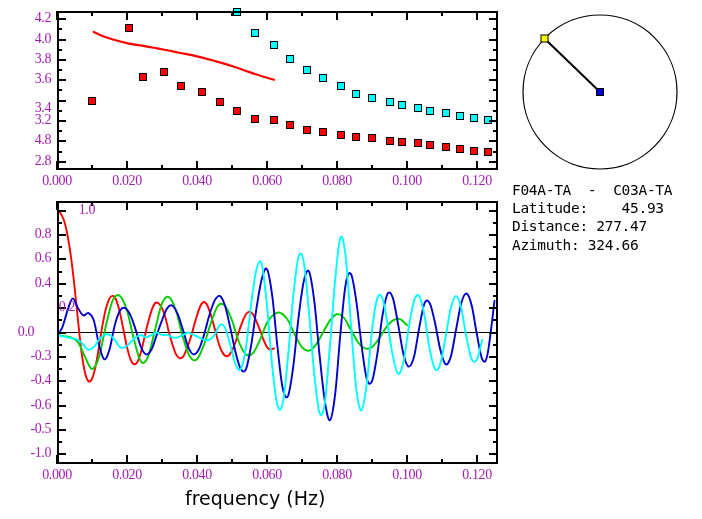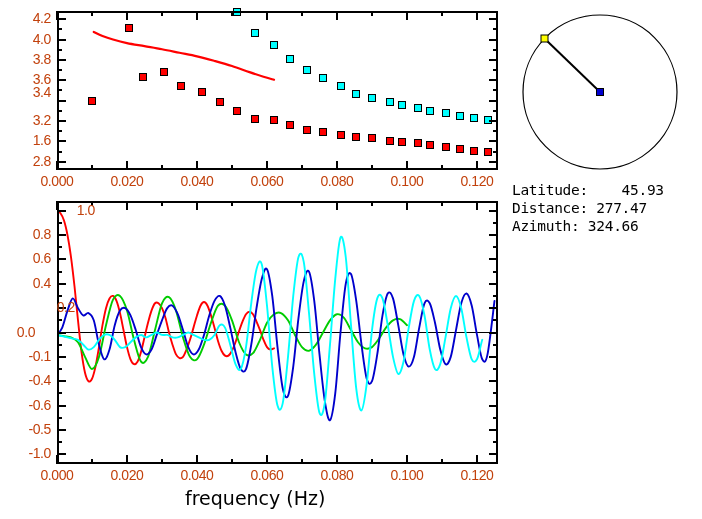--- a/index.html
+++ b/index.html
@@ -8,22 +8,22 @@
        font-family:"DejaVu Sans","Liberation Sans",sans-serif;}
 
   .root{position:absolute;left:0;top:0;width:702px;height:519px;background:#fff;}
 
   
   .frame{position:absolute;box-sizing:border-box;border:2px solid #000;background:transparent;}
 
   .tick{position:absolute;background:#000;}
 
   .ticklabel{
-    position:absolute;color:#c2410c;font-size:14px;letter-spacing:-0.4px;
-    font-family:Liberation Sans, sans-serif;white-space:nowrap;
+    position:absolute;color:#a21caf;font-size:14px;letter-spacing:-0.4px;
+    font-family:Liberation Serif, serif;white-space:nowrap;
   }
   .ylab{text-align:right;}
   .xlab{text-align:center;}
 
   .axistitle{
     position:absolute;color:#000;font-size:19px;white-space:nowrap;
     font-family:"DejaVu Sans","Liberation Sans",sans-serif;
   }
 
   
@@ -130,27 +130,27 @@
       <div class="tick" style="left: 301px; top: 11px; width: 2px; height: 5px;"></div>
       <div class="tick" style="left: 371px; top: 165px; width: 2px; height: 5px;"></div>
       <div class="tick" style="left: 371px; top: 11px; width: 2px; height: 5px;"></div>
       <div class="tick" style="left: 441px; top: 165px; width: 2px; height: 5px;"></div>
       <div class="tick" style="left: 441px; top: 11px; width: 2px; height: 5px;"></div>
       <div class="tick" style="left: 57px; top: 161px; width: 9px; height: 2px;"></div>
       <div class="tick" style="left: 489px; top: 161px; width: 9px; height: 2px;"></div>
       <div class="ticklabel ylab" style="left: 1px; top: 153px; width: 50px;">2.8</div>
       <div class="tick" style="left: 57px; top: 140px; width: 9px; height: 2px;"></div>
       <div class="tick" style="left: 489px; top: 140px; width: 9px; height: 2px;"></div>
-      <div class="ticklabel ylab" style="left: 1px; top: 132px; width: 50px;">1.6</div>
+      <div class="ticklabel ylab" style="left: 1px; top: 132px; width: 50px;">4.8</div>
       <div class="tick" style="left: 57px; top: 120px; width: 9px; height: 2px;"></div>
       <div class="tick" style="left: 489px; top: 120px; width: 9px; height: 2px;"></div>
       <div class="ticklabel ylab" style="left: 1px; top: 112px; width: 50px;">3.2</div>
       <div class="tick" style="left: 57px; top: 100px; width: 9px; height: 2px;"></div>
       <div class="tick" style="left: 489px; top: 100px; width: 9px; height: 2px;"></div>
-      <div class="ticklabel ylab" style="left: 1px; top: 84px; width: 50px;">3.4</div>
+      <div class="ticklabel ylab" style="left: 1px; top: 100px; width: 50px;">3.4</div>
       <div class="tick" style="left: 57px; top: 79px; width: 9px; height: 2px;"></div>
       <div class="tick" style="left: 489px; top: 79px; width: 9px; height: 2px;"></div>
       <div class="ticklabel ylab" style="left: 1px; top: 71px; width: 50px;">3.6</div>
       <div class="tick" style="left: 57px; top: 59px; width: 9px; height: 2px;"></div>
       <div class="tick" style="left: 489px; top: 59px; width: 9px; height: 2px;"></div>
       <div class="ticklabel ylab" style="left: 1px; top: 51px; width: 50px;">3.8</div>
       <div class="tick" style="left: 57px; top: 39px; width: 9px; height: 2px;"></div>
       <div class="tick" style="left: 489px; top: 39px; width: 9px; height: 2px;"></div>
       <div class="ticklabel ylab" style="left: 1px; top: 31px; width: 50px;">4.0</div>
       <div class="tick" style="left: 57px; top: 18px; width: 9px; height: 2px;"></div>
@@ -228,21 +228,21 @@
       <div class="tick" style="left: 489px; top: 429px; width: 9px; height: 2px;"></div>
       <div class="ticklabel ylab" style="left: 1px; top: 421px; width: 50px;">-0.5</div>
       <div class="tick" style="left: 57px; top: 405px; width: 9px; height: 2px;"></div>
       <div class="tick" style="left: 489px; top: 405px; width: 9px; height: 2px;"></div>
       <div class="ticklabel ylab" style="left: 1px; top: 397px; width: 50px;">-0.6</div>
       <div class="tick" style="left: 57px; top: 380px; width: 9px; height: 2px;"></div>
       <div class="tick" style="left: 489px; top: 380px; width: 9px; height: 2px;"></div>
       <div class="ticklabel ylab" style="left: 1px; top: 372px; width: 50px;">-0.4</div>
       <div class="tick" style="left: 57px; top: 356px; width: 9px; height: 2px;"></div>
       <div class="tick" style="left: 489px; top: 356px; width: 9px; height: 2px;"></div>
-      <div class="ticklabel ylab" style="left: 1px; top: 348px; width: 50px;">-0.1</div>
+      <div class="ticklabel ylab" style="left: 1px; top: 348px; width: 50px;">-0.3</div>
       <div class="tick" style="left: 57px; top: 332px; width: 9px; height: 2px;"></div>
       <div class="tick" style="left: 489px; top: 332px; width: 9px; height: 2px;"></div>
       <div class="ticklabel ylab" style="left: 1px; top: 324px; width: 50px; text-align: center;">0.0</div>
       <div class="tick" style="left: 57px; top: 307px; width: 9px; height: 2px;"></div>
       <div class="tick" style="left: 489px; top: 307px; width: 9px; height: 2px;"></div>
       <div class="ticklabel ylab" style="left: 1px; top: 299px; width: 50px; margin-left: 24px;">0.2</div>
       <div class="tick" style="left: 57px; top: 283px; width: 9px; height: 2px;"></div>
       <div class="tick" style="left: 489px; top: 283px; width: 9px; height: 2px;"></div>
       <div class="ticklabel ylab" style="left: 1px; top: 275px; width: 50px;">0.4</div>
       <div class="tick" style="left: 57px; top: 258px; width: 9px; height: 2px;"></div>
@@ -281,18 +281,19 @@
   <div class="mapwrap">
     <svg width="190" height="168" viewBox="0 0 190 168">
       <circle cx="95" cy="84" r="77" fill="none" stroke="#000000" stroke-width="1.2"></circle>
       <line x1="39.5" y1="30.5" x2="95" y2="84" stroke="#000000" stroke-width="2"></line>
       <rect x="36" y="27" width="7" height="7" fill="#ffff00" stroke="#000000" stroke-width="1"></rect>
       <rect x="91.5" y="80.5" width="7" height="7" fill="#0000d0" stroke="#000000" stroke-width="1"></rect>
     </svg>
   </div>
 
   <div class="infobox">
+    <div class="infoline">F04A-TA  -  C03A-TA</div>
     <div class="infoline">Latitude:    45.93</div>
     <div class="infoline">Distance: 277.47</div>
     <div class="infoline">Azimuth: 324.66</div>
   </div>
 
 </div>
 
 </body></html>

